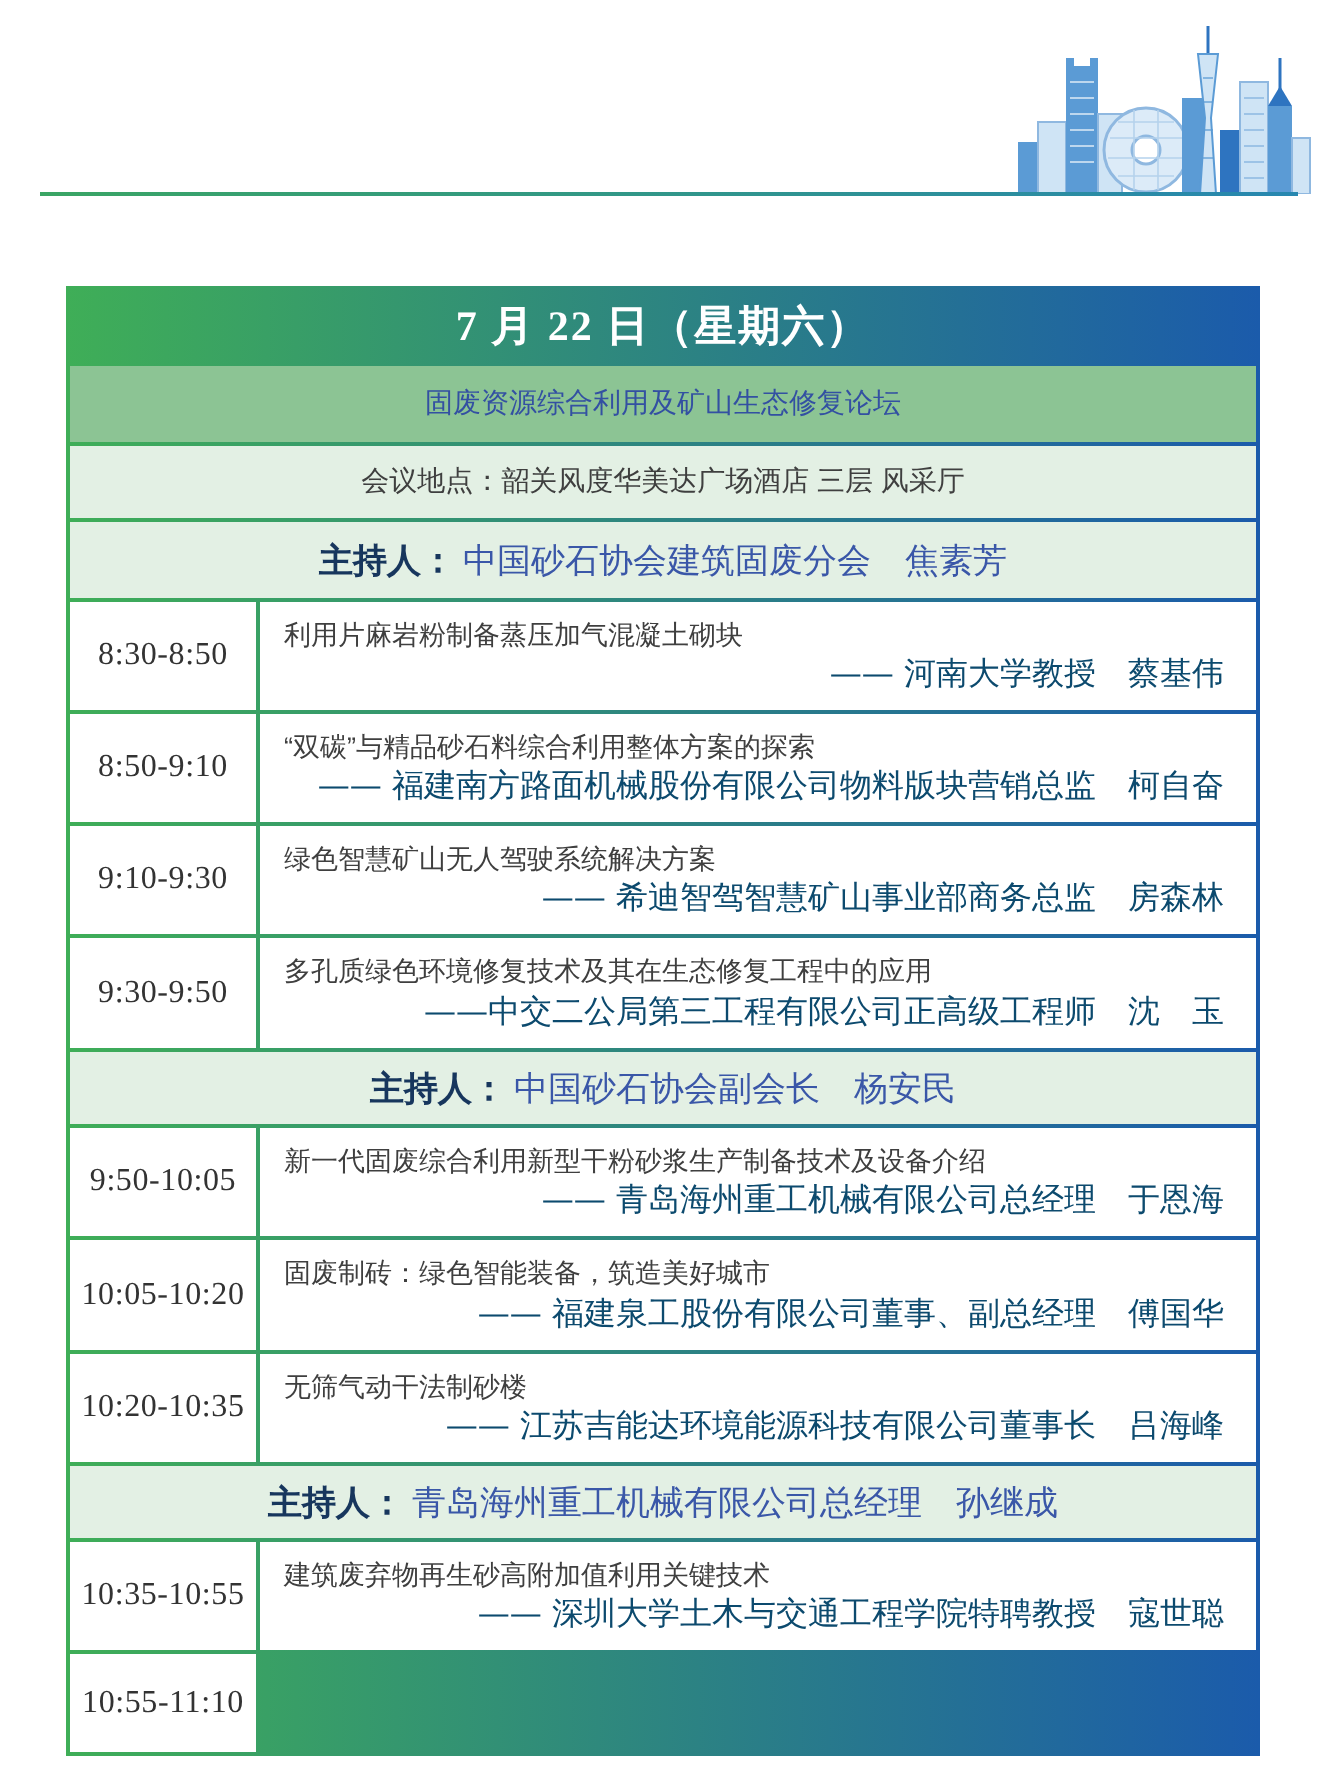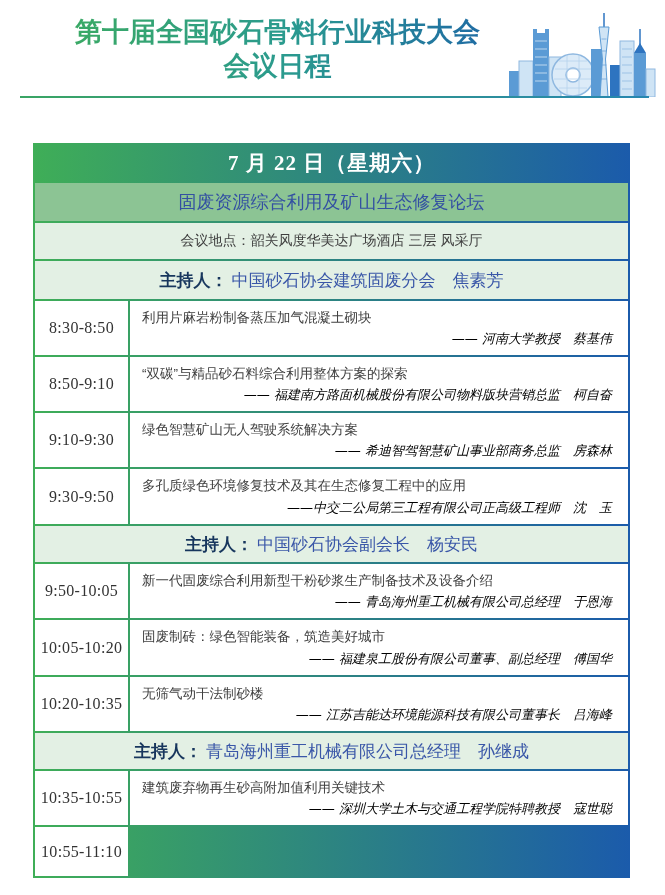--- a/index.html
+++ b/index.html
@@ -41,49 +41,45 @@
     grid-template-columns:93px 1fr;
     grid-template-rows:36px 38px 36px 38px 54px 54px 54px 55px 36px 54px 55px 54px 36px 54px 49px;
     gap:2px;
   }
   .cell{background:#fff;display:flex;align-items:center;justify-content:center;box-sizing:border-box;}
   .span{grid-column:1 / -1;}
   .date-cell{
     background:transparent;color:#ffffff;
     font-family:"Liberation Serif",serif;font-size:21px;font-weight:600;letter-spacing:1px;
   }
-  .forum-cell{background:var(--forum-bg);color:var(--forum-text);font-size:18px;font-weight:500;}
+  .forum-cell{background:var(--forum-bg);color:var(--forum-text);font-size:14px;font-weight:500;}
   .info-cell{background:var(--pale-bg);color:var(--body-text);font-size:14px;}
   .host-cell{background:var(--pale-bg);font-size:17px;}
   .host-label{color:var(--host-label-color);font-weight:700;}
   .host-text{color:var(--host-text-color);margin-left:4px;}
   .time-cell{
     font-family:"Liberation Serif",serif;font-size:16px;color:#333333;letter-spacing:0.3px;
   }
   .talk-cell{
     flex-direction:column;align-items:stretch;justify-content:space-between;
     padding:8px 12px 7px 12px;
   }
   .talk-title{color:var(--body-text);font-size:13.5px;line-height:1.35;text-align:left;}
   .talk-speaker{
     align-self:flex-end;padding-right:4px;
-    font-family:"DejaVu Serif","Liberation Serif",serif;font-style:italic;
-    font-size:13px;color:#000000;white-space:nowrap;
+    font-family:"DejaVu Serif","Liberation Serif",serif;
+    font-size:16px;color:#0c4a6e;white-space:nowrap;
   }
 </style>
 </head>
 <body>
 
 <div class="page">
 
   <div class="header">
-    <h1 class="page-title">
-      <span class="tline">第十届全国砂石骨料行业科技大会</span>
-      <span class="tline">会议日程</span>
-    </h1>
     <svg class="skyline" width="150" height="84" viewBox="0 0 150 84" xmlns="http://www.w3.org/2000/svg">
       <rect x="2" y="58" width="10" height="26" fill="#5b9bd5"></rect>
       <rect x="12" y="48" width="14" height="36" fill="#cfe4f5" stroke="#8fb8e0" stroke-width="1"></rect>
       <rect x="26" y="16" width="4" height="6" fill="#5b9bd5"></rect>
       <rect x="38" y="16" width="4" height="6" fill="#5b9bd5"></rect>
       <rect x="26" y="20" width="16" height="64" fill="#5b9bd5"></rect>
       <g stroke="#ffffff" stroke-width="1" opacity="0.6">
         <line x1="28" y1="28" x2="40" y2="28"></line>
           <line x1="28" y1="36" x2="40" y2="36"></line>
         <line x1="28" y1="44" x2="40" y2="44"></line>

